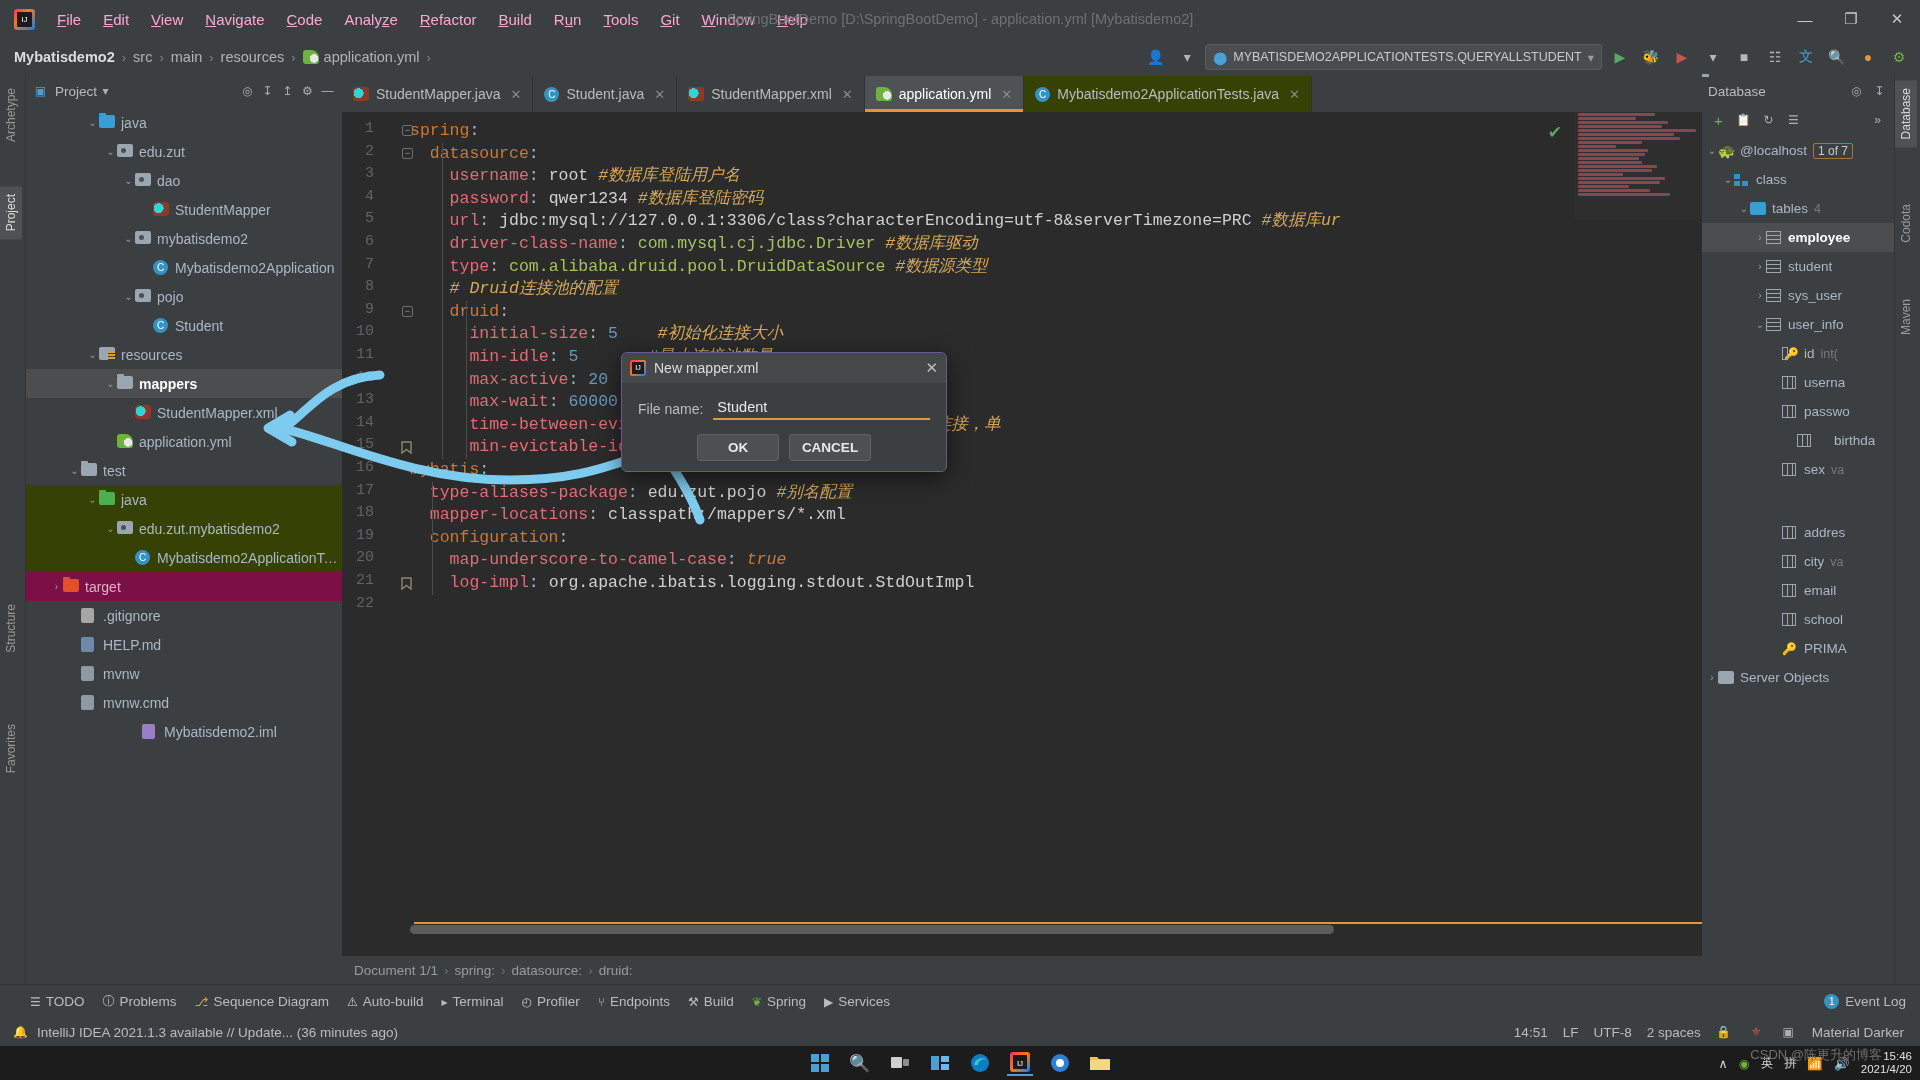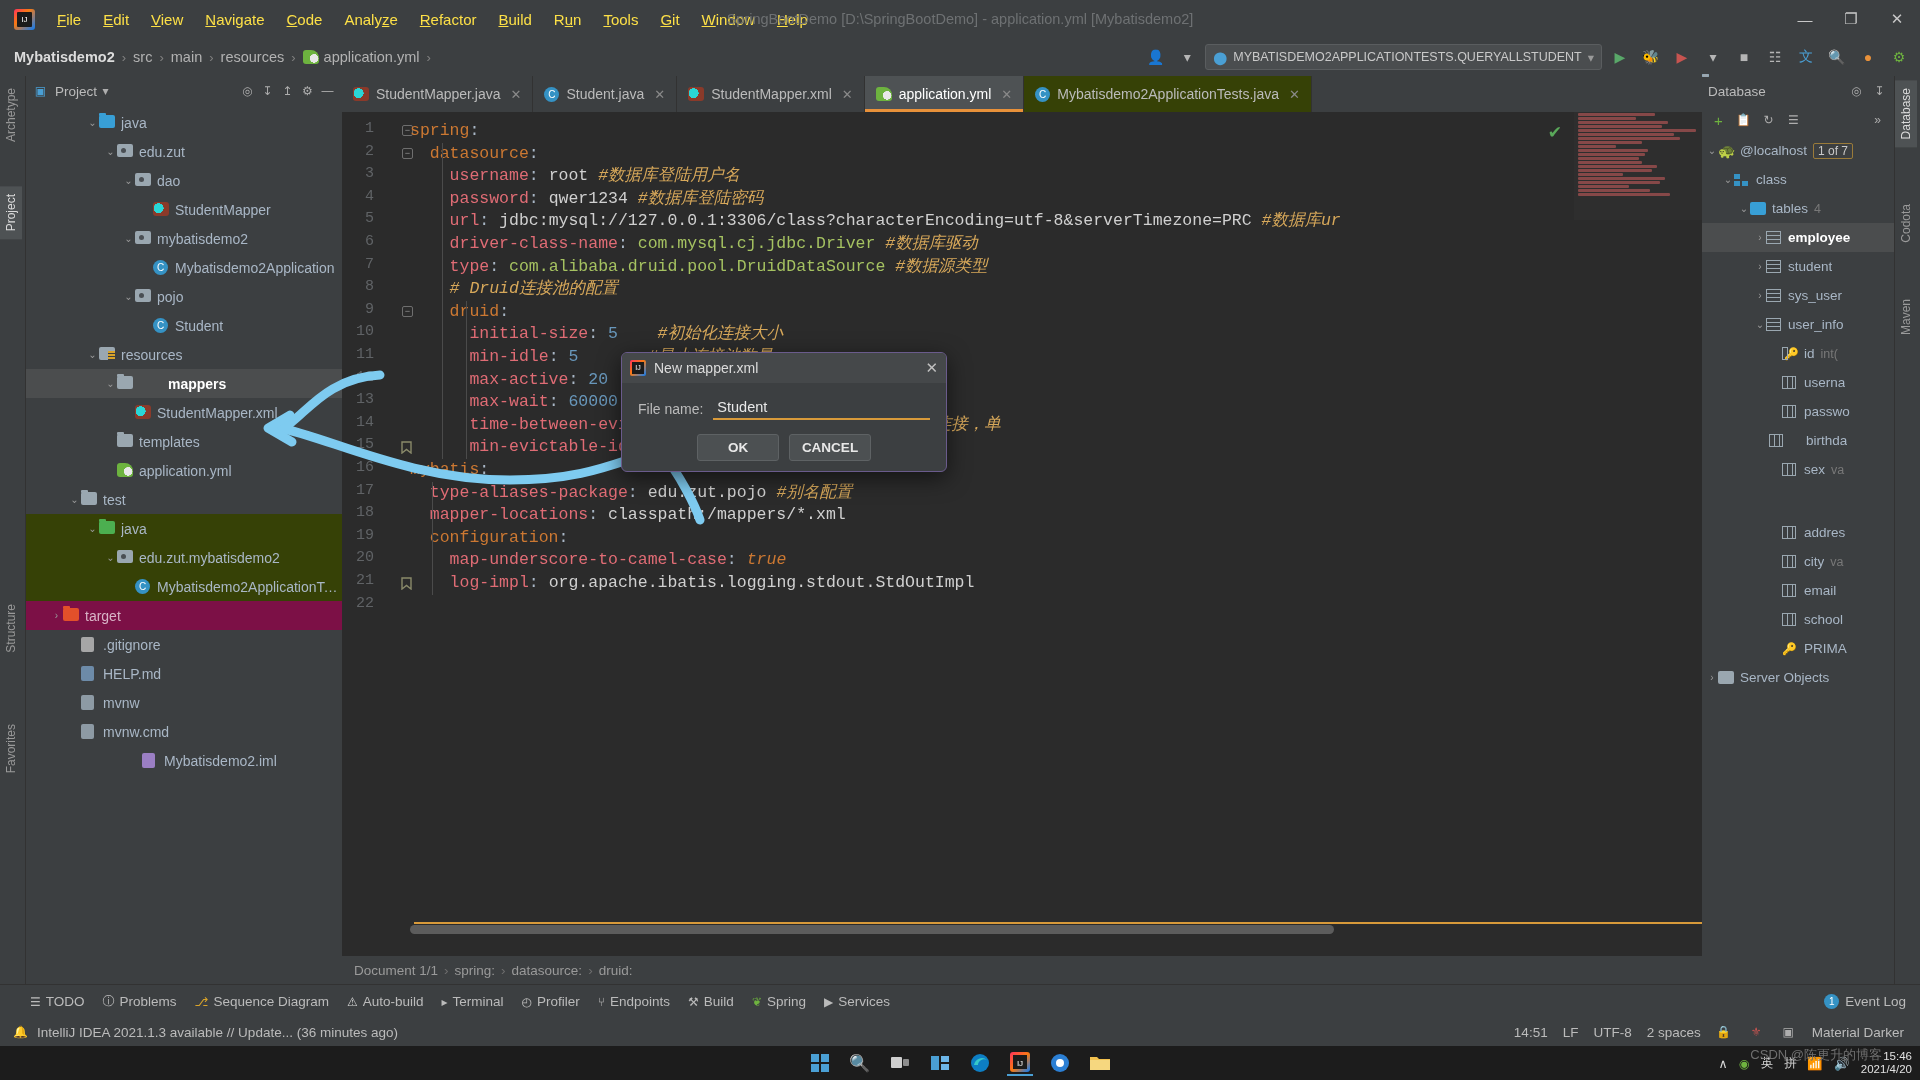--- a/index.html
+++ b/index.html
@@ -21,21 +21,21 @@
     background: linear-gradient(135deg,#fe315d 0%,#f97a12 38%,#087cfa 100%);
     position: relative; flex: none;
   }
   .ij-logo::after {
     content: "IJ"; position: absolute; inset: 3px; background: #1b1b1b;
     color: #fff; font-size: 8px; line-height: 15px; text-align: center;
     border-radius: 1px; font-family: "Liberation Sans", sans-serif;
   }
   .menubar { display: flex; align-items: center; gap: 0; }
   .menu-item {
-    color: #fde047; font-size: 15px; padding: 4px 11px; cursor: default;
+    color: #f9a8d4; font-size: 15px; padding: 4px 11px; cursor: default;
     white-space: nowrap;
   }
   .menu-item .mn { text-decoration: underline; }
   .win-title {
     position: absolute; left: 50%; transform: translateX(-50%);
     color: #6e7173; font-size: 14.5px; white-space: nowrap;
   }
   .win-ctrls {
     position: absolute; right: 0; top: 0; height: 38px; display: flex; align-items: center;
   }
@@ -94,21 +94,21 @@
   }
   .tree { flex: 1; overflow: hidden; background: #3c3f41; padding-top: 2px; }
   .tnode {
     display: flex; align-items: center; height: 29px; font-size: 14px;
     color: #a9b7c6; white-space: nowrap; padding-right: 4px;
   }
   .tnode .arrow { width: 13px; text-align: center; color: #9a9a9a; font-size: 10px; flex: none; }
   .tnode .ico { width: 17px; height: 15px; margin-right: 5px; flex: none; position: relative; }
   .tnode .lbl { overflow: hidden; text-overflow: ellipsis; }
   .tnode.sel { background: #4b4d4e; }
-  .tnode.sel .lbl { color: #ffffff; font-weight: bold; margin-left: 29px; }
+  .tnode.sel .lbl { color: #ffffff; font-weight: bold; }
   .tnode.test-hl { background: #364106; }
   .tnode.target-hl { background: #7c1046; }
   .tnode.target-hl .lbl { color: #d8b3c6; }
 
   .fold { background: #9aa7b0; border-radius: 2px; display: block; width: 16px; height: 13px; }
   .fold.blue { background: #389fd6; }
   .fold.green { background: #4caf50; }
   .fold.orange { background: #e2502a; }
   .fold::before {
     content: ""; position: absolute; left: 0; top: -2px; width: 7px; height: 3px;
@@ -477,27 +477,20 @@
             <span class="fold"></span>
           </span>
           <span class="lbl">mappers</span>
         </div>
         <div class="tnode" style="padding-left: 96px;">
           <span class="arrow"></span>
           <span class="ico">
             <span class="mapper-ico"></span>
           </span>
           <span class="lbl">StudentMapper.xml</span>
-        </div>
-        <div class="tnode" style="padding-left: 78px;">
-          <span class="arrow"></span>
-          <span class="ico">
-            <span class="fold"></span>
-          </span>
-          <span class="lbl">templates</span>
         </div>
         <div class="tnode" style="padding-left: 78px;">
           <span class="arrow"></span>
           <span class="ico">
             <span class="yml-ico"></span>
           </span>
           <span class="lbl">application.yml</span>
         </div>
         <div class="tnode" style="padding-left: 42px;">
           <span class="arrow">⌄</span>
@@ -769,21 +762,21 @@
           </span>
           <span class="lbl">userna</span>
         </div>
         <div class="dbnode" style="padding-left: 68px;">
           <span class="arrow"></span>
           <span class="ico">
             <span class="col-ico"></span>
           </span>
           <span class="lbl">passwo</span>
         </div>
-        <div class="dbnode" style="padding-left: 40px; gap: 15px;">
+        <div class="dbnode" style="padding-left: 68px; gap: 15px;">
           <span class="arrow"></span>
           <span class="ico">
             <span class="col-ico"></span>
           </span>
           <span class="lbl">birthda</span>
         </div>
         <div class="dbnode" style="padding-left: 68px;">
           <span class="arrow"></span>
           <span class="ico">
             <span class="col-ico"></span>

